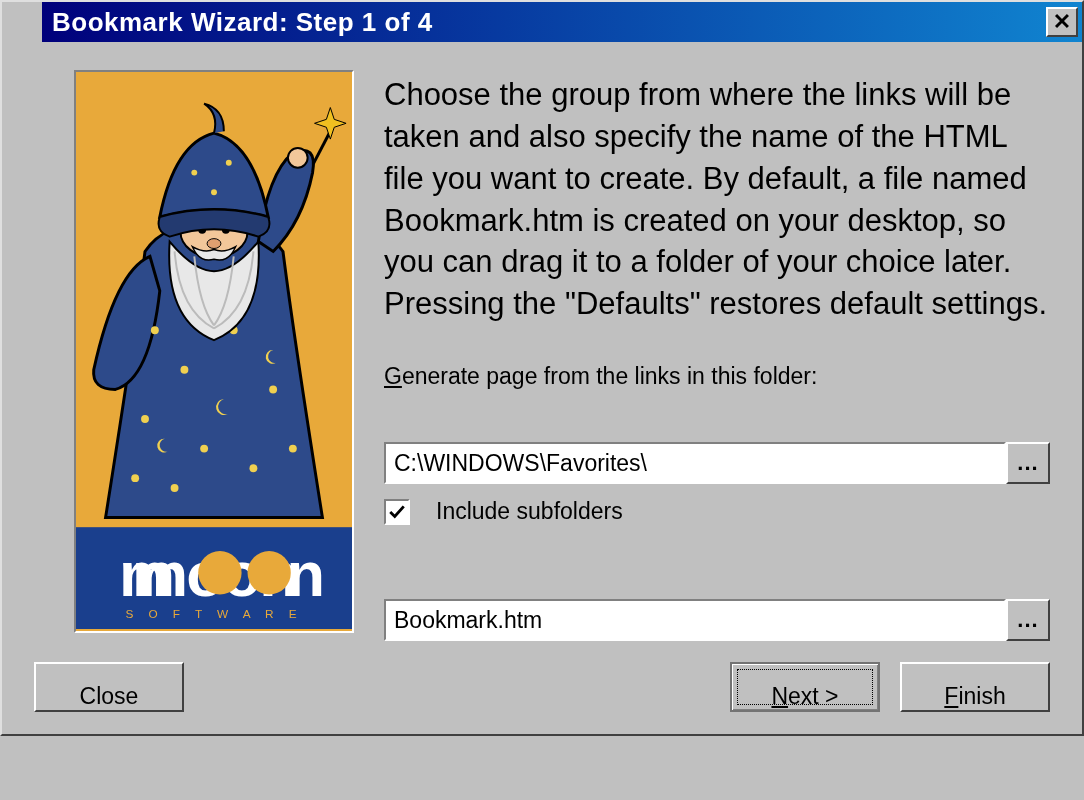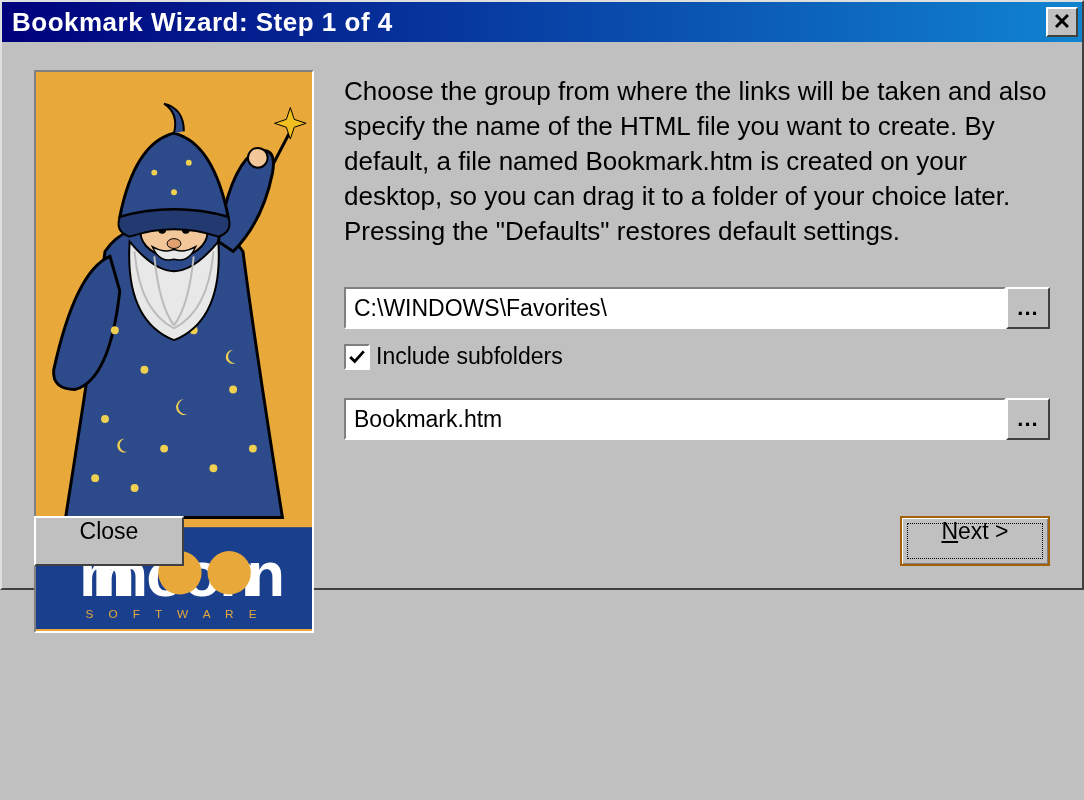--- a/index.html
+++ b/index.html
@@ -8,25 +8,26 @@
     padding: 0;
     font-family: "MS Sans Serif", "Tahoma", sans-serif;
     font-size: 22px;
     background: #c0c0c0;
     width: 1084px;
     height: 800px;
     overflow: hidden;
   }
   .window {
     width: 1084px;
-    height: 590px;
+    height: 736px;
     background: #c0c0c0;
     border: 2px solid;
     border-color: #dfdfdf #404040 #404040 #dfdfdf;
     position: relative;
+    padding-left: 40px;
   }
   .titlebar {
     height: 40px;
     background: linear-gradient(to right, #00007b, #1084d0);
     display: flex;
     align-items: center;
     justify-content: space-between;
     padding: 0 4px 0 10px;
   }
   .titlebar-text {
@@ -71,33 +72,34 @@
     display: block;
   }
   .form-area {
     flex: 1;
     display: flex;
     flex-direction: column;
     padding-top: 4px;
   }
   .description {
     color: #000;
-    font-size: 26px;
+    font-size: 31px;
     line-height: 1.35;
     margin-bottom: 38px;
   }
   .field-label {
     font-size: 23px;
     color: #000;
     margin-bottom: 6px;
   }
   .field-label .ul { text-decoration: underline; }
   .input-row {
     display: flex;
     margin-bottom: 14px;
+    margin-top: 46px;
   }
   .text-input {
     flex: 1;
     height: 42px;
     background: #fff;
     border: 2px solid;
     border-color: #808080 #fff #fff #808080;
     padding: 4px 8px;
     font-family: inherit;
     font-size: 23px;
@@ -115,21 +117,21 @@
     justify-content: center;
     cursor: pointer;
     font-size: 22px;
     font-weight: bold;
     letter-spacing: 1px;
     line-height: 0;
   }
   .checkbox-row {
     display: flex;
     align-items: center;
-    gap: 6px;
+    gap: 26px;
     margin-bottom: 28px;
   }
   .checkbox {
     width: 26px;
     height: 26px;
     background: #fff;
     border: 2px solid;
     border-color: #808080 #fff #fff #808080;
     display: flex;
     align-items: center;
@@ -152,27 +154,27 @@
     height: 50px;
     min-width: 150px;
     padding: 0 22px;
     background: #c0c0c0;
     border: 2px solid;
     border-color: #fff #404040 #404040 #fff;
     font-family: inherit;
     font-size: 23px;
     cursor: pointer;
     display: inline-flex;
-    align-items: flex-start;
+    align-items: flex-end;
     justify-content: center;
     gap: 6px;
   }
   .btn .ul { text-decoration: underline; }
   .btn.default {
-    border: 2px solid #a16207;
+    border: 2px solid #737373;
     box-shadow: inset 1px 1px 0 #fff, inset -1px -1px 0 #808080;
     position: relative;
   }
   .btn.default .focus-rect {
     position: absolute;
     inset: 5px;
     border: 1px dotted #000;
     pointer-events: none;
   }
   .dropdown-arrow {
@@ -256,20 +258,23 @@
         <text x="140" y="530" text-anchor="middle" font-family="Arial Black, Arial, sans-serif" font-size="64" font-weight="900" fill="none" stroke="#fff" stroke-width="0"></text>
 
         <text x="72" y="530" text-anchor="middle" font-family="Arial Black, Arial, sans-serif" font-size="64" font-weight="900" fill="#ffffff">m</text>
         <text x="233" y="530" text-anchor="middle" font-family="Arial Black, Arial, sans-serif" font-size="64" font-weight="900" fill="#ffffff">n</text>
       </svg>
     </div>
 
     <div class="form-area">
       <div class="description">Choose the group from where the links will be taken and also specify the name of the HTML file you want to create. By default, a file named Bookmark.htm is created on your desktop, so you can drag it to a folder of your choice later. Pressing the "Defaults" restores default settings.</div>
 
+      <div class="field-label">
+        <span class="ul">G</span><span>enerate page from the links in this folder:</span>
+      </div>
       <div class="input-row">
         <input class="text-input" type="text" value="C:\WINDOWS\Favorites\" style="">
         <div class="browse-btn">...</div>
       </div>
 
       <div class="checkbox-row">
         <div class="checkbox">
           <svg viewBox="0 0 16 16">
               <path d="M2 8 L6 12 L14 3" stroke="#000" stroke-width="2.5" fill="none"></path>
             </svg>
@@ -286,15 +291,18 @@
 
   <div class="button-bar">
     <button class="btn">
       <span>Close</span>
     </button>
     <div class="spacer"></div>
     <button class="btn default">
       <span class="focus-rect"></span>
       <span><span class="ul">N</span><span>ext</span> &gt;</span>
     </button>
+    <button class="btn">
+      <span><span class="ul">F</span><span>inish</span></span>
+    </button>
   </div>
 
 </div>
 
 </body></html>

